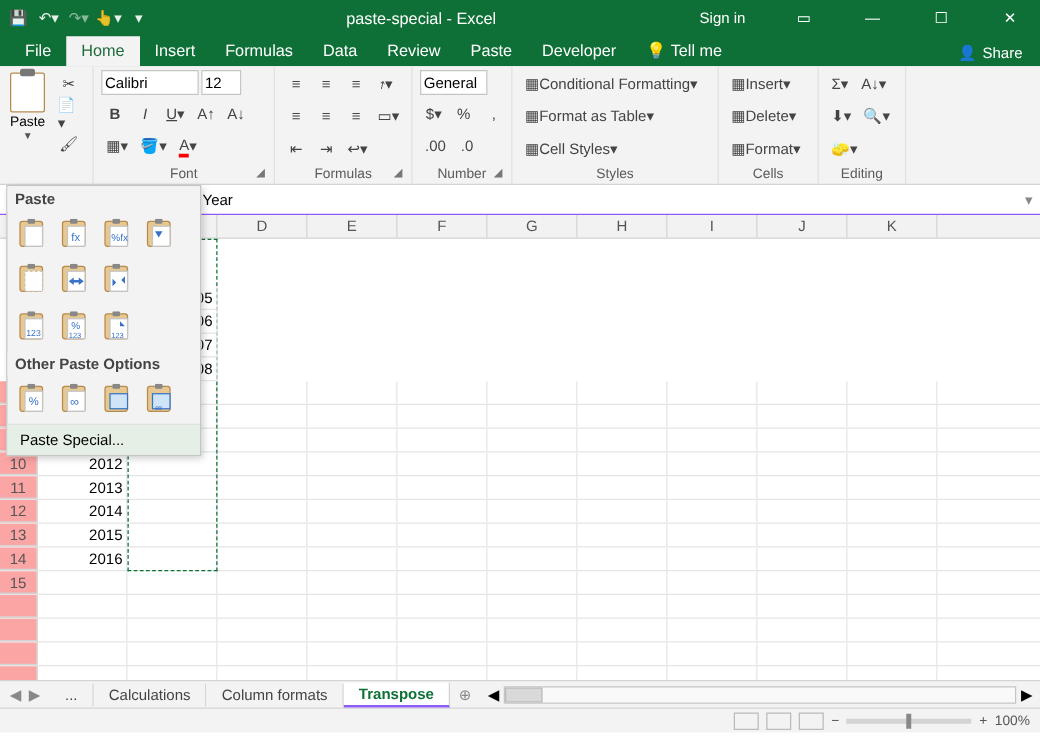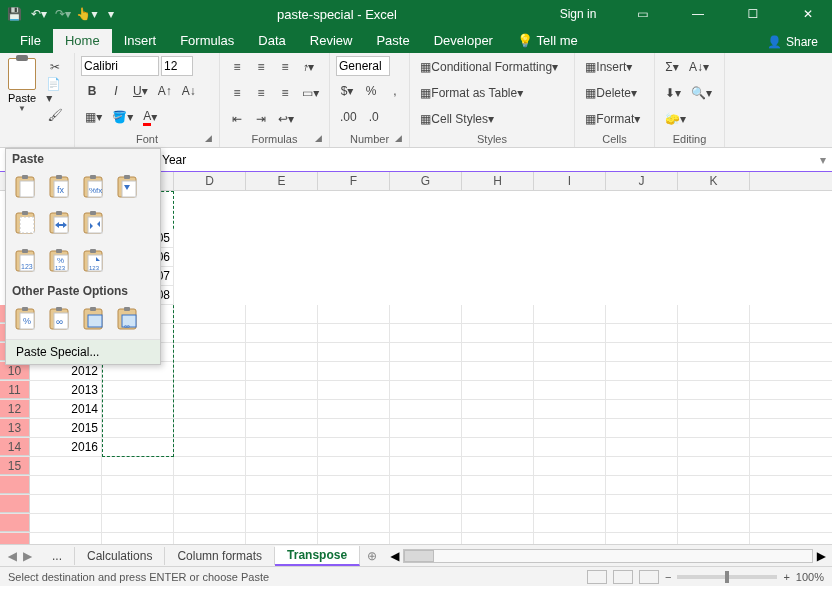--- a/index.html
+++ b/index.html
@@ -589,21 +589,20 @@
   <div class="hscroll">
     <span>◀</span>
     <div class="track">
         <div class="thumb"></div>
       </div>
     <span>▶</span>
   </div>
 </div>
 
 <div class="status">
-  <span>Select destination and press ENTER or choose Paste</span>
   <div class="sp"></div>
   <div class="views">
     <div class="v"></div>
     <div class="v"></div>
     <div class="v"></div>
   </div>
   <div class="zoom">
     <span>−</span>
     <div class="slider">
         <div class="h"></div>

